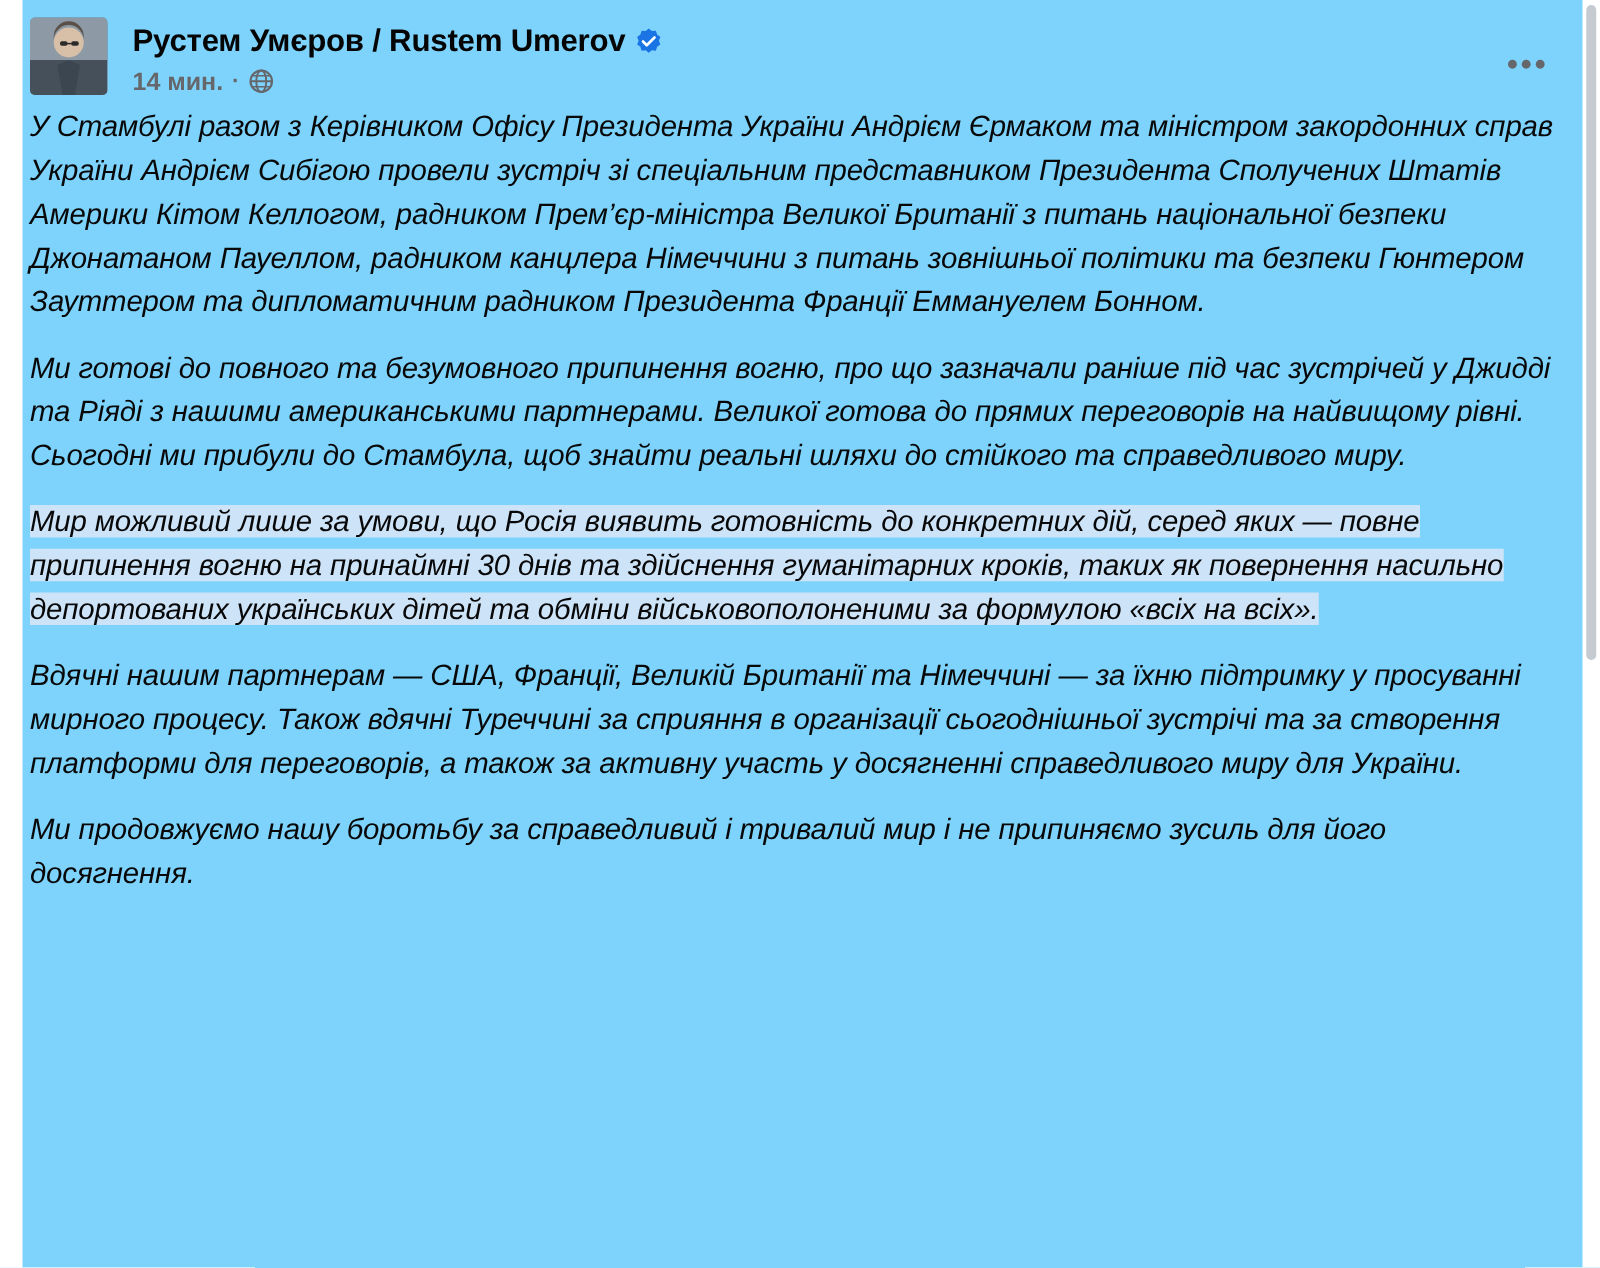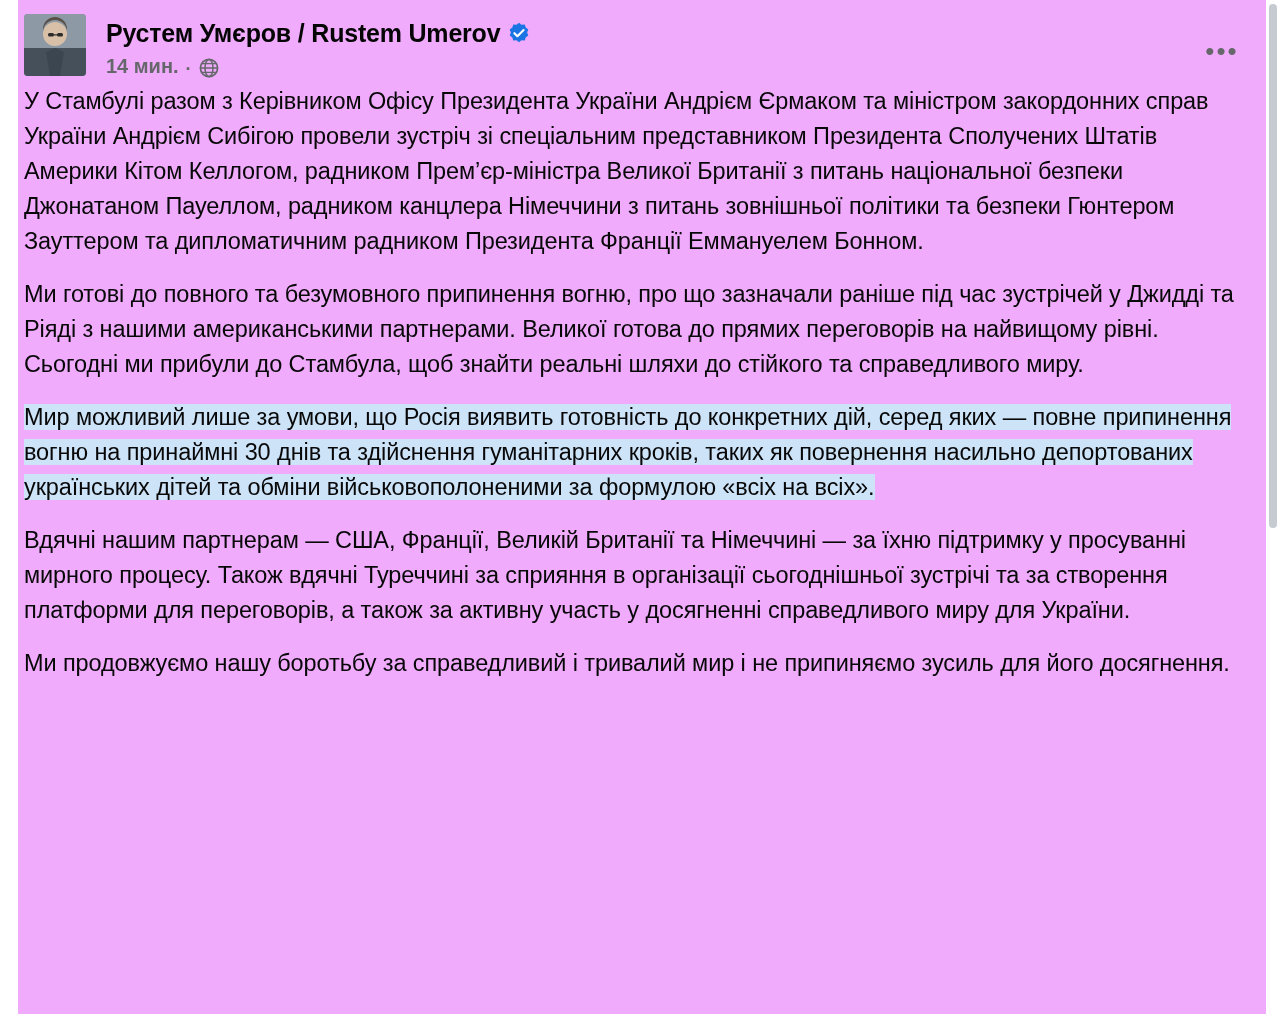--- a/index.html
+++ b/index.html
@@ -28,21 +28,21 @@
     width: 18px;
     background: #ffffff;
   }
 
   .post {
     position: absolute;
     left: 18px;
     top: 0;
     right: 0;
     bottom: 0;
-    background: #f0abfc;
+    background: #7dd3fc;
   }
 
   
   .post-header {
     position: relative;
     padding: 14px 0 0 0;
     height: 84px;
     box-sizing: border-box;
   }
   .avatar {
@@ -74,21 +74,21 @@
     line-height: 30px;
   }
   .verified {
     width: 22px;
     height: 22px;
     flex: 0 0 22px;
     display: inline-block;
   }
   .meta-row {
     display: flex;
-    align-items: flex-end;
+    align-items: flex-start;
     gap: 7px;
     margin-top: 7px;
     color: #65676b;
     font-size: 20px;
     font-weight: bold;
   }
   .meta-dot {
     font-size: 18px;
     line-height: 18px;
     color: #65676b;
@@ -119,20 +119,21 @@
   
   .post-body {
     padding: 0 34px 0 6px;
     font-size: 23.5px;
     line-height: 35px;
     color: #080809;
   }
   .post-body p {
     margin: 0 0 18px 0;
     letter-spacing: -0.1px;
+    font-style: italic;
   }
   .post-body p:last-child { margin-bottom: 13px; }
 
   .hl {
     background: #cde3f8;
     box-decoration-break: clone;
     -webkit-box-decoration-break: clone;
   }
 
   

